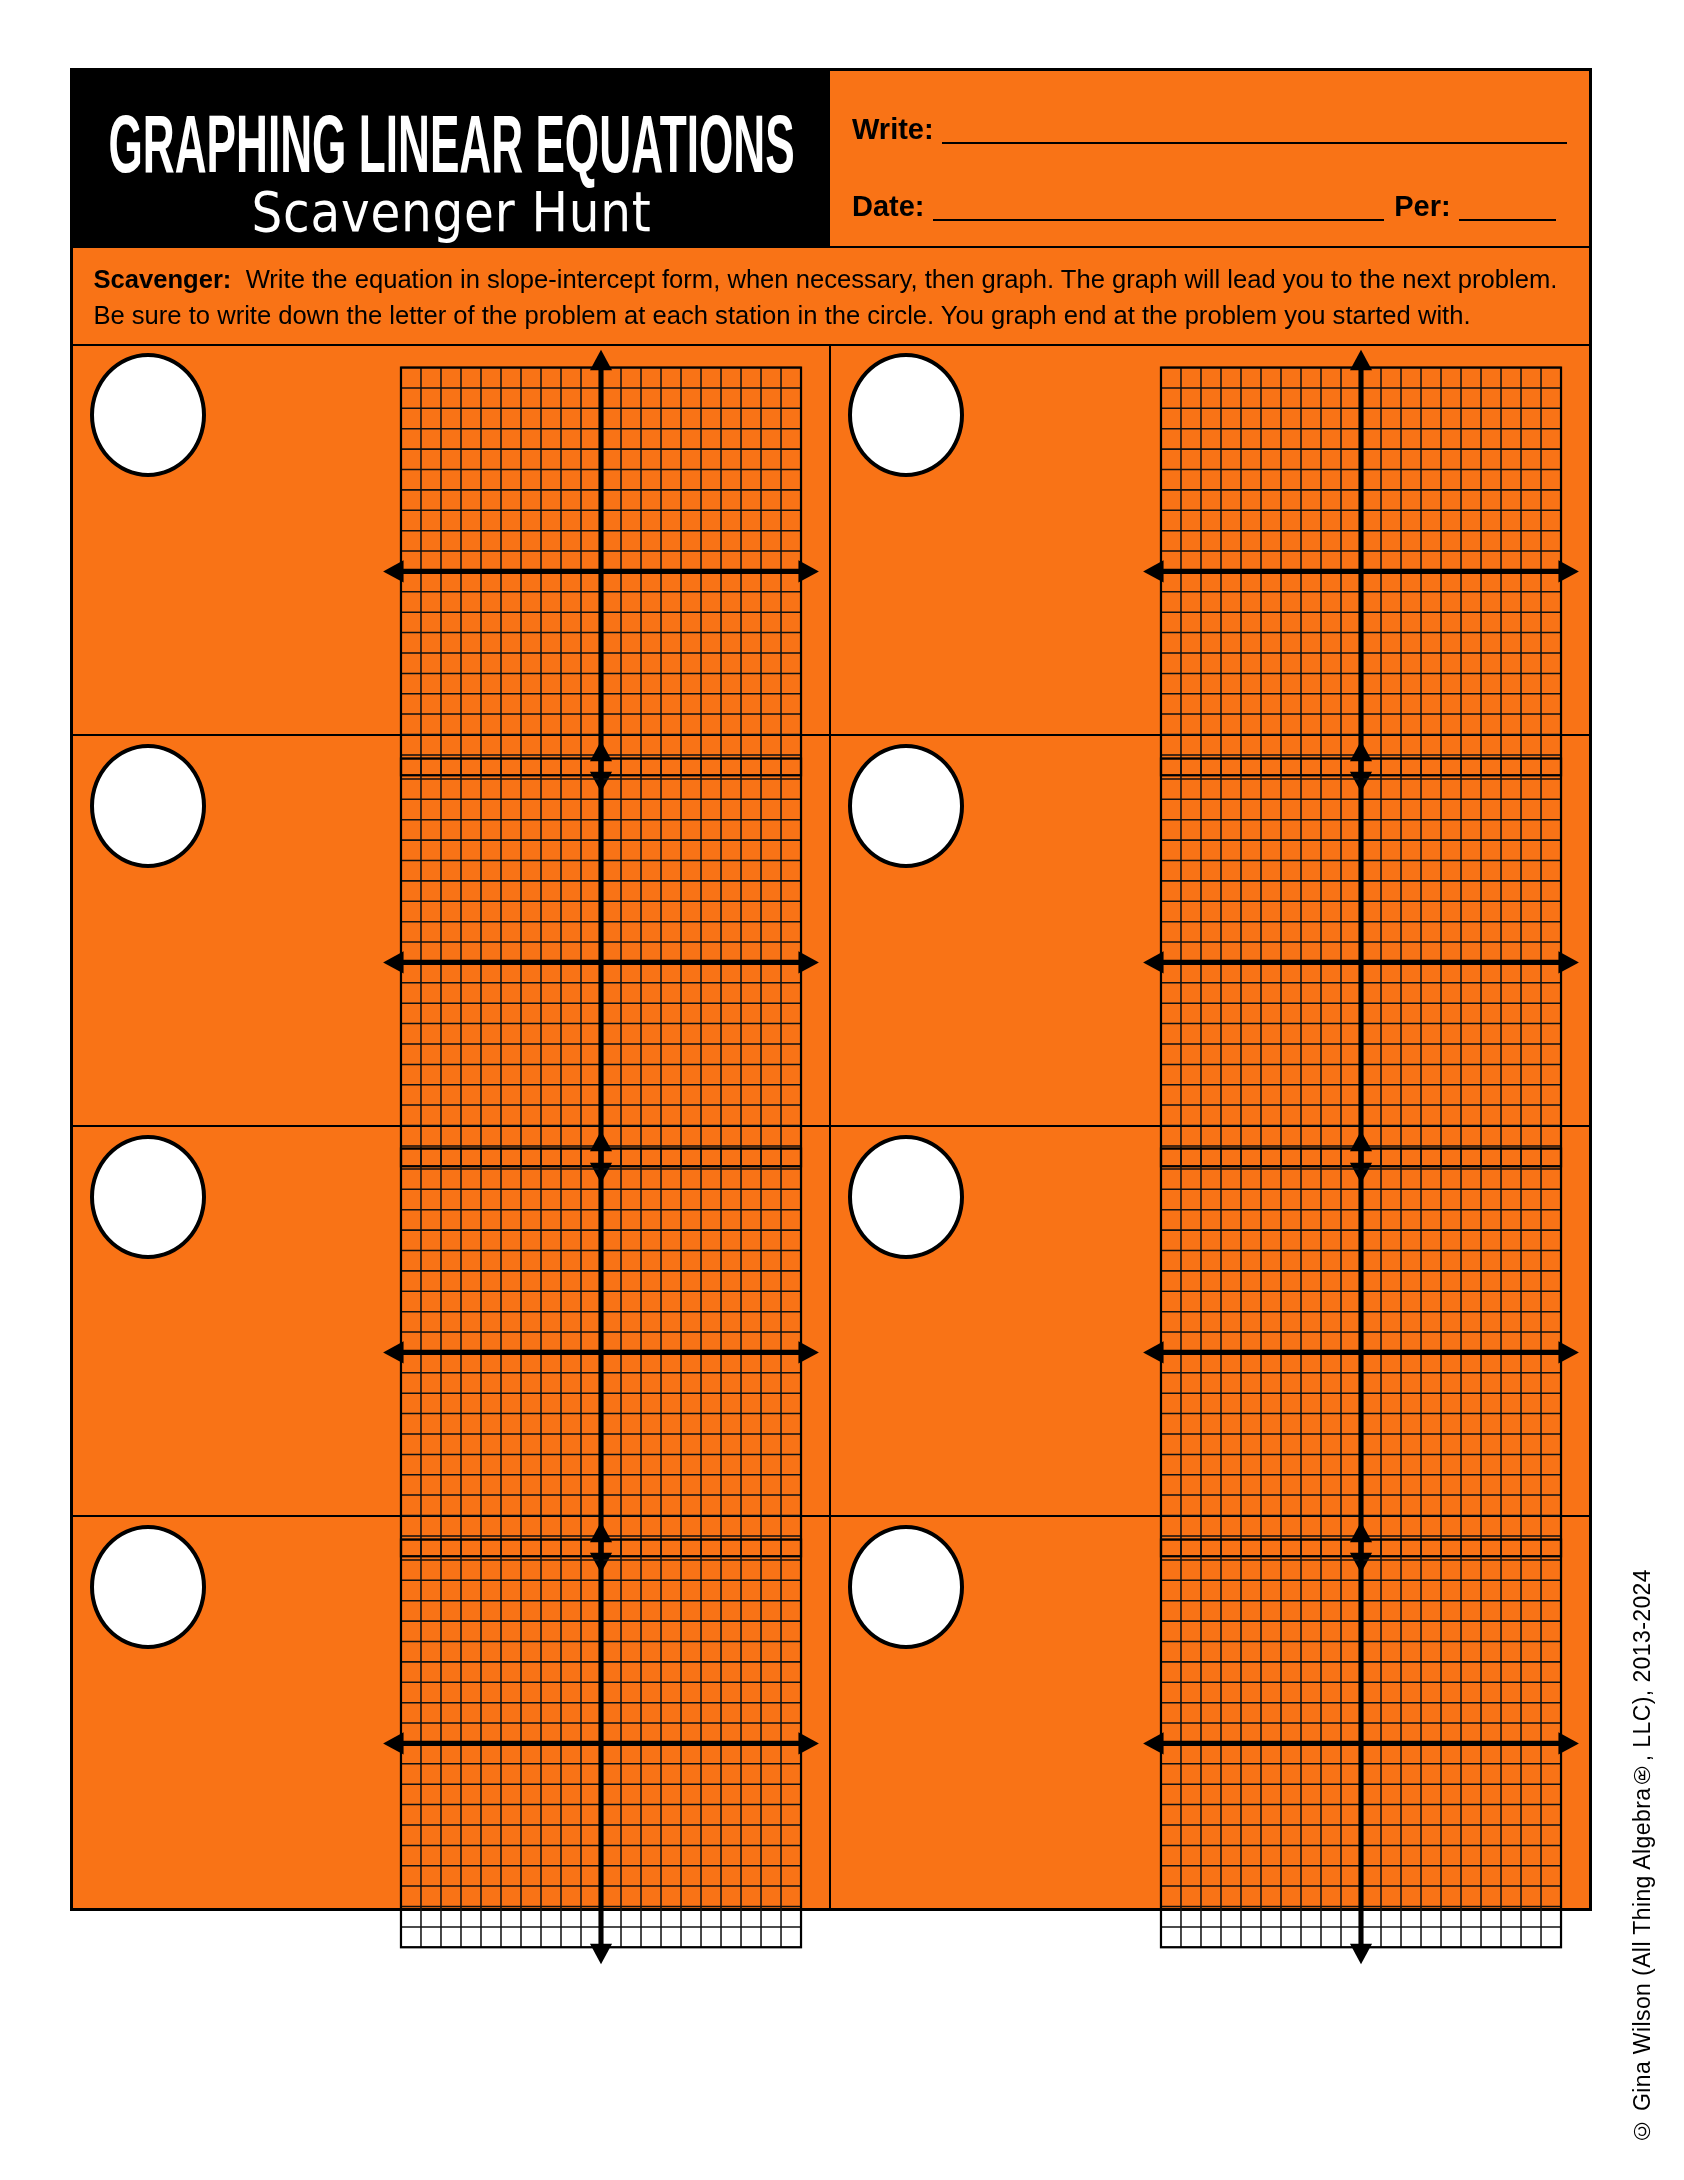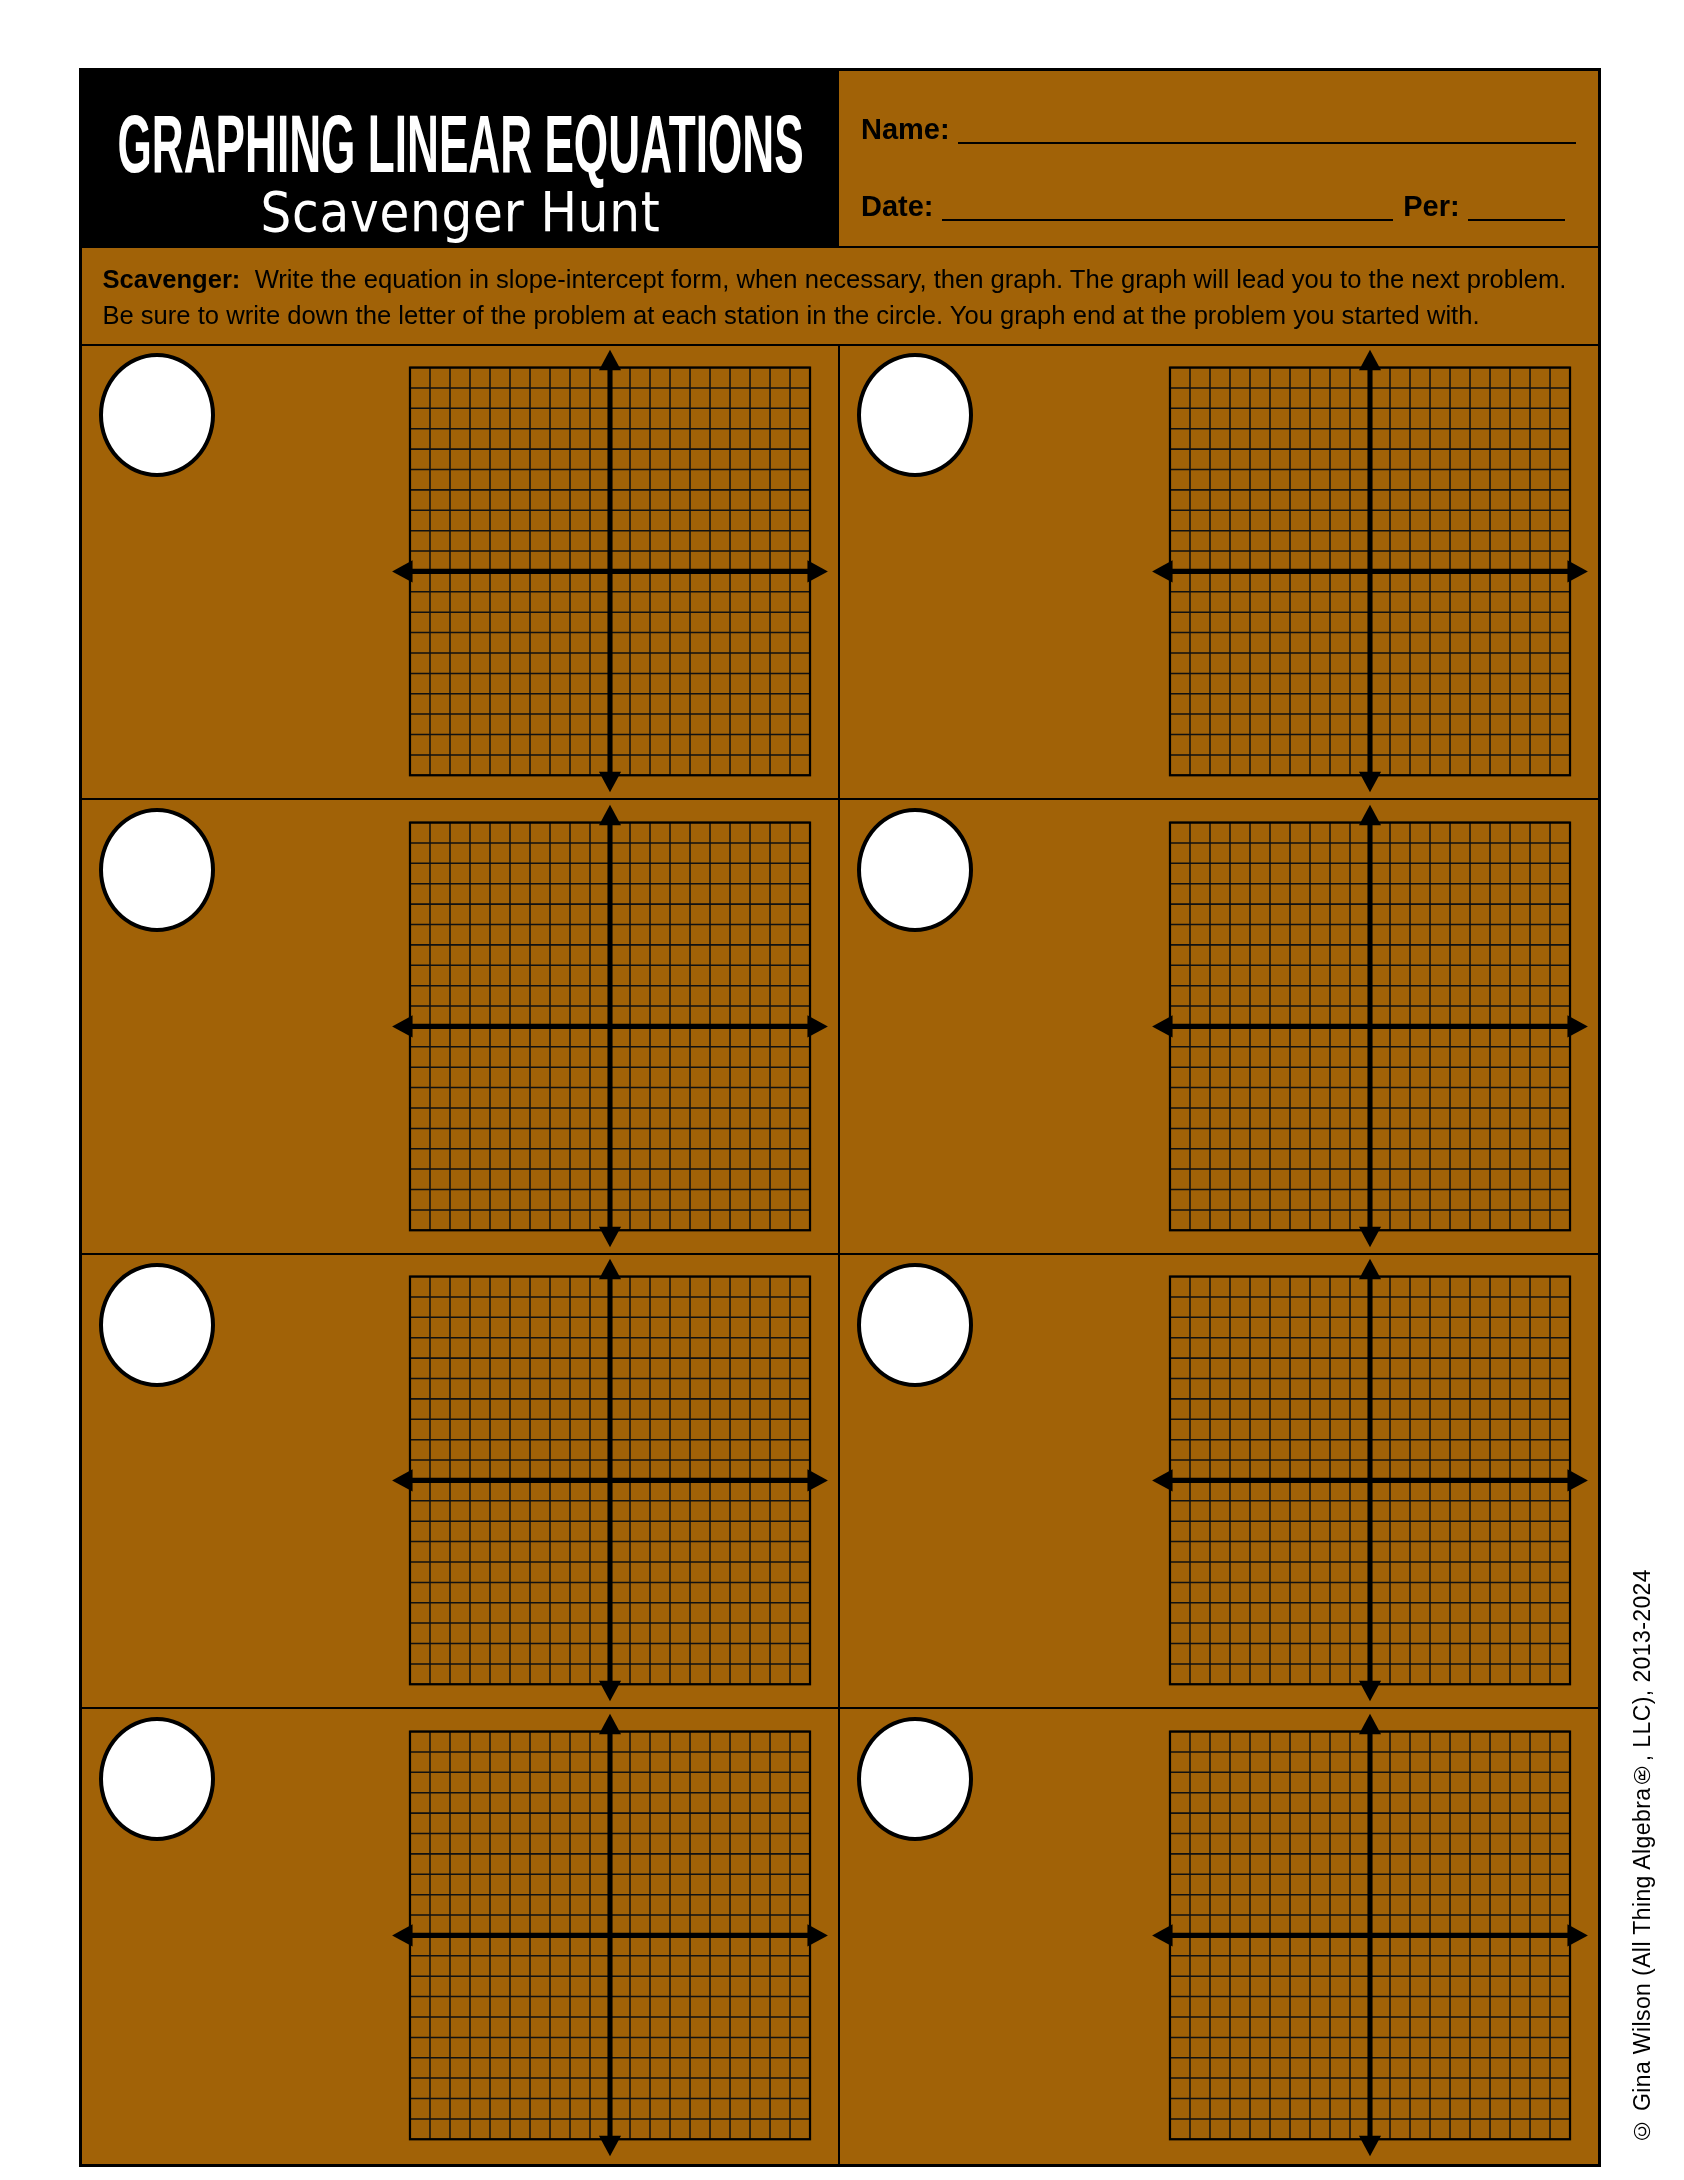--- a/index.html
+++ b/index.html
@@ -2,22 +2,22 @@
 <html style="font-size:13.6px"><head>
 <meta charset="utf-8">
 <style>
   html,body{margin:0;padding:0;background:#ffffff;}
   body{
     width:1685px;height:2181px;position:relative;
     font-family:"Liberation Sans",sans-serif;color:#000;
     -webkit-font-smoothing:antialiased;
   }
   .frame{
-    position:absolute;left:79px;top:68px;width:1522px;height:2099px;
-    border:3.4px solid #000;box-sizing:border-box;background:#a16207;
+    position:absolute;left:70px;top:68px;width:1522px;height:1843px;
+    border:3.4px solid #000;box-sizing:border-box;background:#f97316;
     display:flex;flex-direction:column;
   }
   
   .header{height:175px;display:flex;flex:0 0 auto;}
   .title-box{
     width:757px;flex:0 0 auto;background:#000;color:#fff;
     display:flex;align-items:center;justify-content:center;overflow:hidden;
   }
   .title-svg .t1{font-family:"Liberation Sans",sans-serif;font-weight:700;font-size:96px;fill:#fff;}
   .title-svg .t2{font-family:"DejaVu Sans",sans-serif;font-weight:400;font-size:64px;fill:#fff;letter-spacing:1px;}
@@ -69,21 +69,21 @@
 
   <div class="header">
     <div class="title-box">
       <svg class="title-svg" width="754" height="172" viewBox="0 0 885 202">
         <text class="t1" x="442" y="116" text-anchor="middle" textLength="806" lengthAdjust="spacingAndGlyphs">GRAPHING LINEAR EQUATIONS</text>
         <text class="t2" x="442" y="186" text-anchor="middle" textLength="470" lengthAdjust="spacingAndGlyphs">Scavenger Hunt</text>
       </svg>
     </div>
     <div class="id-panel">
       <div class="id-row">
-        <span class="id-label">Name:</span>
+        <span class="id-label">Write:</span>
         <span class="w-line name-line"></span>
       </div>
       <div class="id-row">
         <span class="id-label">Date:</span>
         <span class="w-line date-line"></span>
         <span class="id-label">Per:</span>
         <span class="w-line per-line"></span>
       </div>
     </div>
   </div>

